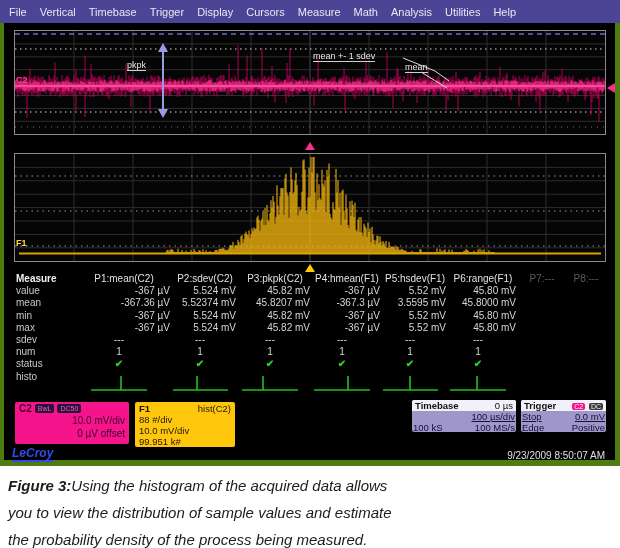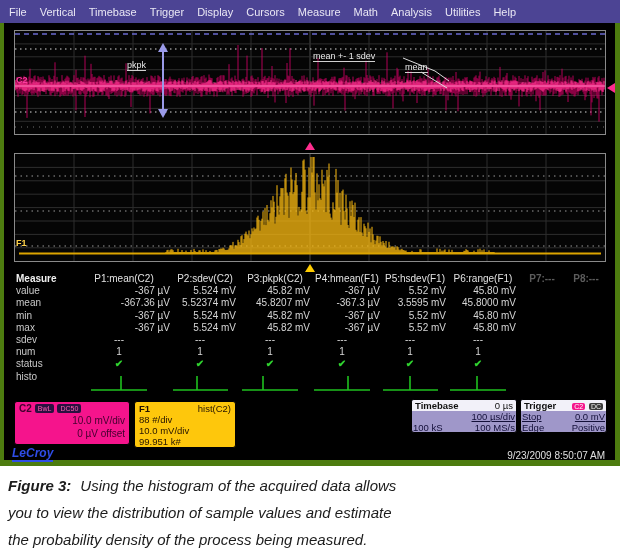--- a/index.html
+++ b/index.html
@@ -18,21 +18,21 @@
   .tri-up-pink{position:absolute;width:0;height:0;border-left:5px solid transparent;border-right:5px solid transparent;border-bottom:8px solid #ff2d8e;}
   .tri-up-yellow{position:absolute;width:0;height:0;border-left:5px solid transparent;border-right:5px solid transparent;border-bottom:8px solid #ffcc00;}
   .tri-left-pink{position:absolute;width:0;height:0;border-top:5px solid transparent;border-bottom:5px solid transparent;border-right:8px solid #ff2d8e;}
   #measure-table{position:absolute;left:10px;top:250px;width:592px;display:grid;
     grid-template-columns:62px 96px 66px 74px 70px 66px 70px 48px 40px;
     grid-template-rows:repeat(8,12.2px) 22px;font-size:10px;line-height:12px;color:#d6d6d6;}
   #measure-table .cell{overflow:hidden;white-space:nowrap;}
   .lbl{color:#c9c9c9;padding-left:2px;text-align:left;}
   .hdr{font-weight:bold;color:#f0f0f0;}
   .phdr{text-align:center;color:#e2e2e2;}
-  .dim{color:#5c5c5c;font-weight:bold;}
+  .dim{color:#5c5c5c;}
   .numc{text-align:right;padding-right:2px;}
   .cen{text-align:center;padding-right:10px;}
   .ok{color:#2fd32f;font-weight:bold;text-align:center;padding-right:10px;}
   .hcell{display:flex;align-items:flex-end;justify-content:center;padding-right:10px;}
   .dbox{position:absolute;border:1px solid #000;border-radius:3px;box-sizing:border-box;font-size:10px;}
   .c2box{left:10px;top:378px;width:116px;height:44px;background:#f5148c;color:#42002e;padding:1px 4px;}
   .f1box{left:130px;top:378px;width:102px;height:47px;background:#fec70c;color:#241400;padding:1px 4px;font-size:9.5px;}
   .drow{display:flex;align-items:center;gap:3px;}
   .dlab{font-weight:bold;}
   .badge{background:#2a1040;color:#ff5fb0;font-size:7px;padding:0 3px;border-radius:2px;line-height:9px;}
@@ -44,21 +44,21 @@
   .dhead{display:flex;justify-content:space-between;align-items:center;background:#f2f1f9;color:#111;padding:0 3px;height:11px;line-height:11px;}
   .dline{display:flex;justify-content:space-between;padding:0 1px;line-height:11px;text-decoration:underline;}
   .dline.right{justify-content:flex-end;}
   .tbadge{font-size:7px;padding:0 2px;border-radius:2px;line-height:9px;margin-left:1px;}
   .tbadge.pink{background:#f5148c;color:#fff;}
   .tbadge.gray{background:#3a3a3a;color:#eee;}
   .logo{position:absolute;left:8px;top:424px;color:#2f4de8;font-size:12px;font-weight:bold;font-style:italic;border-bottom:2px solid #2f4de8;line-height:13px;}
   .timestamp{position:absolute;right:10px;top:427px;color:#e0e0e0;font-size:10px;}
   .caption{position:absolute;left:0;top:466px;width:620px;height:82px;background:#fff;color:#1c1c1c;
     font-style:italic;font-size:15px;line-height:27px;padding:6px 8px;box-sizing:border-box;}
-  .cap-prefix{font-weight:bold;margin-right:9px;}
+  .cap-prefix{font-weight:bold;}
 </style>
 </head>
 <body>
 
 <div class="scope">
   <div class="menubar" id="menubar">
       <span class="mitem">File</span>
       <span class="mitem">Vertical</span>
       <span class="mitem">Timebase</span>
       <span class="mitem">Trigger</span>

